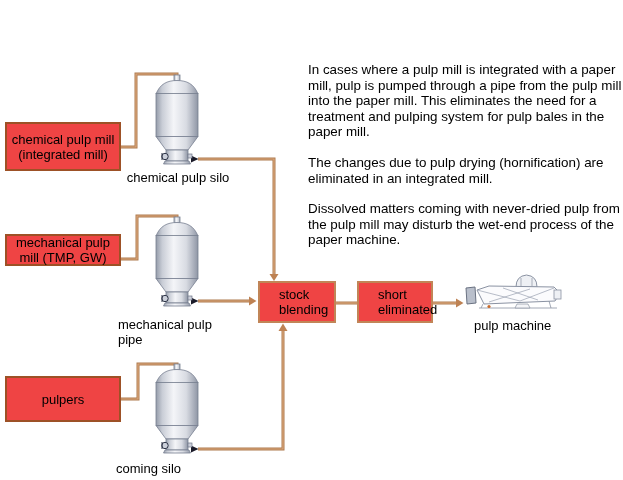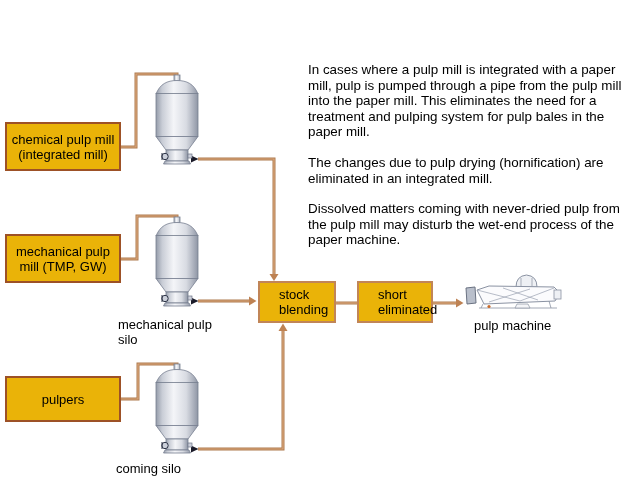--- a/index.html
+++ b/index.html
@@ -8,27 +8,27 @@
     position:relative;width:623px;height:480px;background:#ffffff;overflow:hidden;
     font-family:"Liberation Sans", sans-serif;color:#000;
   }
   .title{
     position:absolute;left:0;top:8px;width:590px;text-align:center;
     font-size:26px;font-weight:bold;color:#03595E;letter-spacing:0;
   }
   .desc{position:absolute;left:308px;top:62px;width:317px;font-size:13.4px;line-height:15.6px;}
   .desc p{margin:0 0 15px 0;}
   .flowbox{
-    position:absolute;background:#eab308;display:flex;align-items:center;justify-content:center;
+    position:absolute;background:#ef4444;display:flex;align-items:center;justify-content:center;
     font-size:13px;line-height:15px;text-align:center;z-index:3;
   }
   .srcbox{border:2px solid #9D5126;}
   .procbox{border:2px solid #C18557;justify-content:flex-start;text-align:left;padding-left:19px;}
   .box-chem{left:5px;top:122px;width:116px;height:49px;}
-  .box-mech{left:5px;top:234px;width:116px;height:49px;}
+  .box-mech{left:5px;top:234px;width:116px;height:32px;}
   .box-pulpers{left:5px;top:376px;width:116px;height:46px;}
   .box-stock{left:258px;top:281px;width:78px;height:42px;}
   .box-short{left:357px;top:281px;width:76px;height:42px;}
   .silo{position:absolute;z-index:2;}
   .silo-chem{left:153px;top:74px;}
   .silo-mech{left:153px;top:216px;}
   .silo-broke{left:153px;top:363px;}
   .diag-label{position:absolute;font-size:13px;line-height:15px;z-index:3;}
   .lbl-chem-silo{left:120px;top:170px;width:116px;text-align:center;}
   .lbl-mech-silo{left:118px;top:317px;width:106px;text-align:left;}
@@ -128,21 +128,22 @@
   <svg class="silo silo-chem" width="48" height="94">
       <use href="#silo"></use>
     </svg>
   <svg class="silo silo-mech" width="48" height="94">
       <use href="#silo"></use>
     </svg>
   <svg class="silo silo-broke" width="48" height="94">
       <use href="#silo"></use>
     </svg>
 
-  <div class="diag-label lbl-mech-silo">mechanical pulp silo</div>
+  <div class="diag-label lbl-chem-silo">chemical pulp silo</div>
+  <div class="diag-label lbl-mech-silo">mechanical pulp pipe</div>
   <div class="diag-label lbl-broke-silo">coming silo</div>
 
   <svg class="papermachine" width="112" height="46">
 
     <path d="M58,15 Q58,4 68.5,3 Q79,4 79,15 Z" fill="#EEF0F4" stroke="#8A92A2" stroke-width="1"></path>
     <path d="M63,6 V14 M74,6 V14" stroke="#8A92A2" stroke-width="0.7" fill="none"></path>
 
     <polygon points="8,16 17,15 18,31 9,32" fill="#B9BFCB" stroke="#6A7282" stroke-width="1"></polygon>
 
     <path d="M19,18 L31,14 L96,15 L102,21 L97,29 L26,32 Z" fill="#FBFBFD" stroke="#8A92A2" stroke-width="1"></path>

